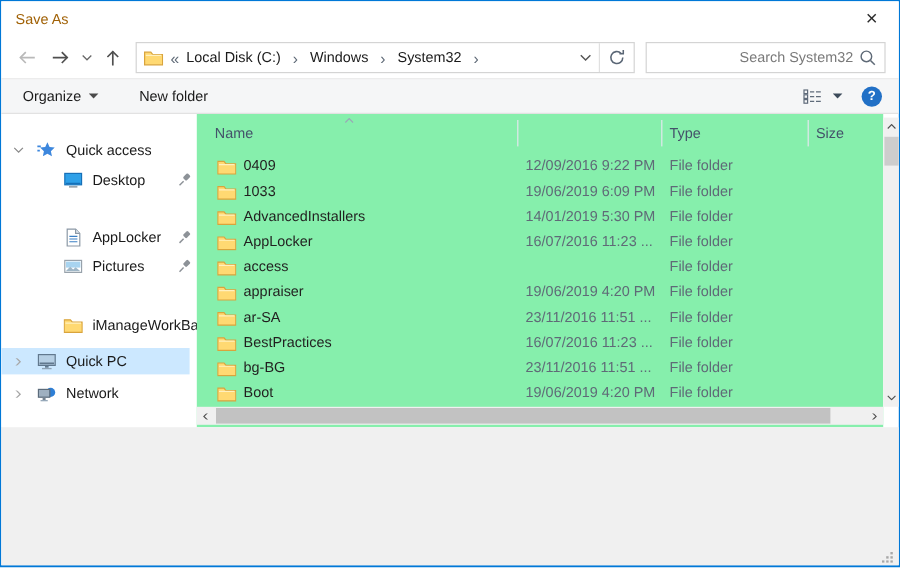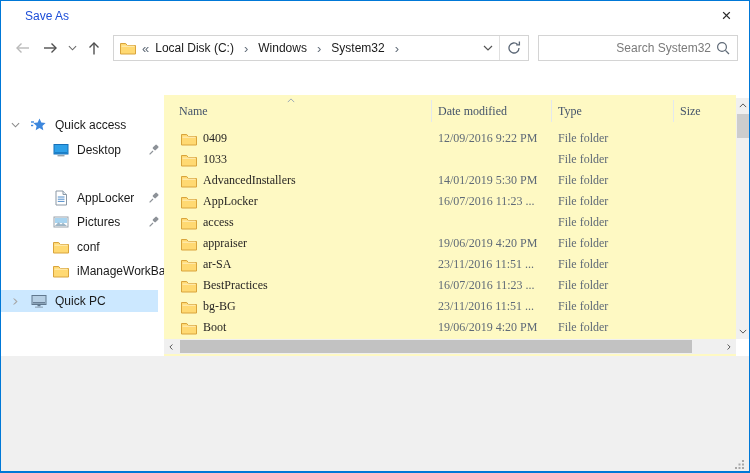--- a/index.html
+++ b/index.html
@@ -1,21 +1,21 @@
 <!DOCTYPE html>
 <html><head>
 <meta charset="utf-8">
 <style>
   * { margin:0; padding:0; box-sizing:border-box; }
   html,body { width:750px; height:473px; font-family:"Liberation Sans", sans-serif; font-size:12px; color:#1a1a1a; }
   .window { position:relative; width:750px; height:473px; background:#fff; border:1px solid #0078d7; border-bottom-width:2px; overflow:hidden; }
 
   
   .titlebar { position:absolute; top:0; left:0; right:0; height:30px; background:#fff; }
-  .title { position:absolute; left:12px; top:0; line-height:30px; color:#1d4ed8;margin-left:12px; }
+  .title { position:absolute; left:12px; top:0; line-height:30px; color:#a16207; }
   .close-btn { position:absolute; right:0; top:0; width:45px; height:29px; display:flex; align-items:center; justify-content:center; font-size:17px; color:#2b2b2b; cursor:default; }
 
   
   .navrow { position:absolute; top:30px; left:0; right:0; height:34px; background:#fff; }
   .nav-icons { position:absolute; left:12px; top:0; height:34px; display:flex; align-items:center; }
   .nav-icons .ic { display:flex; align-items:center; justify-content:center; }
   .addressbar { position:absolute; left:112px; top:4px; width:416px; height:26px; border:1px solid #d4d4d4; background:#fff; display:flex; align-items:center; }
   .addr-main { display:flex; align-items:center; gap:6px; padding-left:6px; flex:1; overflow:hidden; white-space:nowrap; }
   .crumb { color:#1a1a1a; }
   .crumb-sep { color:#5f6a77; font-size:13px; padding:0 4px; }
@@ -42,21 +42,21 @@
   .sidebar { position:absolute; top:94px; left:0; width:168px; height:261px; background:#fff; overflow:hidden;padding-left:44px; }
   .side-row { position:absolute; left:0; width:168px; height:22px; display:flex; align-items:center; }
   .side-chev { width:12px; margin-left:8px; display:flex; justify-content:center; color:#8a8a8a; }
   .side-ic { width:16px; margin-left:10px; display:flex; justify-content:center; }
   .side-lbl { margin-left:8px; white-space:nowrap; overflow:hidden; }
   .child .side-ic { margin-left:52px; }
   .pin { margin-left:auto; margin-right:9px; display:flex; }
   .selected { background:#cce8ff; width:157px; }
 
   
-  .filelist { position:absolute; left:163px; top:94px; width:572px; height:261px; background:#fef9c3;font-family:Liberation Serif, serif; }
+  .filelist { position:absolute; left:163px; top:94px; width:572px; height:261px; background:#86efac; }
   .list-header { position:absolute; top:3px; left:0; right:0; height:26px; }
   .hdr-cell { position:absolute; top:0; height:26px; line-height:26px; color:#44536a; }
   .hdr-sep { position:absolute; top:2px; width:1px; height:22px; background:#e3e8ee; }
   .sort-ic { position:absolute; left:123px; top:0px; color:#9aa7b6; }
   .list-row { position:absolute; left:0; width:560px; height:21px; }
   .cell-name { position:absolute; left:39px; top:0; line-height:21px; color:#211f1f; white-space:nowrap; }
   .cell-icon { position:absolute; left:17px; top:4px; }
   .cell-date { position:absolute; left:274px; top:0; line-height:21px; color:#5f6a77; white-space:nowrap; }
   .cell-type { position:absolute; left:394px; top:0; line-height:21px; color:#5f6a77; white-space:nowrap; }
 
@@ -232,20 +232,40 @@
     </div>
 
     <div class="searchbox">
       <input type="text" placeholder="Search System32" style="">
       <svg class="search-ic" width="14" height="14">
           <use href="#sym-search"></use>
         </svg>
     </div>
   </div>
 
+  <div class="toolbar">
+    <div class="tb-item tb-organize">
+      <span>Organize</span>
+      <span class="caret-down"></span>
+    </div>
+    <div class="tb-item tb-newfolder">
+      <span>New folder</span>
+    </div>
+    <div class="tb-right">
+      <div class="viewgroup">
+        <svg width="17" height="13">
+            <use href="#sym-viewlist"></use>
+          </svg>
+        <span class="caret-down" style="border-top-color:#3c4a5a"></span>
+      </div>
+      <div class="help-circle">
+          <span>?</span>
+        </div>
+    </div>
+  </div>
 
   <div class="sidebar">
     <div class="side-row" style="top:19px">
       <span class="side-chev">
           <svg class="cv" width="9" height="6">
             <use href="#sym-chev"></use>
           </svg>
         </span>
       <span class="side-ic">
           <svg width="16" height="16">
@@ -286,80 +306,85 @@
             <use href="#sym-pictures"></use>
           </svg>
         </span>
       <span class="side-lbl">Pictures</span>
       <span class="pin">
           <svg width="12" height="12">
             <use href="#sym-pin"></use>
           </svg>
         </span>
     </div>
-    <div class="side-row child" style="top:141px">
-      <span class="side-ic">
-          <svg width="16" height="14">
-            <use href="#sym-folder"></use>
-          </svg>
-        </span>
-      <span class="side-lbl">conf</span>
-    </div>
     <div class="side-row child" style="top:165px">
       <span class="side-ic">
           <svg width="16" height="14">
             <use href="#sym-folder"></use>
           </svg>
         </span>
       <span class="side-lbl">iManageWorkBarco</span>
     </div>
     <div class="side-row selected" style="top:195px">
       <span class="side-chev" style="color:#a8a8a8">
           <svg class="cv" width="6" height="9" style="transform:rotate(-90deg)">
             <use href="#sym-chev" width="9" height="6" y="1.5" x="-1.5"></use>
           </svg>
         </span>
       <span class="side-ic">
           <svg width="16" height="16">
             <use href="#sym-thispc"></use>
           </svg>
         </span>
       <span class="side-lbl">Quick PC</span>
+    </div>
+    <div class="side-row" style="top:222px">
+      <span class="side-chev" style="color:#a8a8a8">
+          <svg class="cv" width="6" height="9" style="transform:rotate(-90deg)">
+            <use href="#sym-chev" width="9" height="6" y="1.5" x="-1.5"></use>
+          </svg>
+        </span>
+      <span class="side-ic">
+          <svg width="16" height="16">
+            <use href="#sym-network"></use>
+          </svg>
+        </span>
+      <span class="side-lbl">Network</span>
     </div>
   </div>
 
   <div class="filelist">
     <div class="list-header">
       <span class="sort-ic">
           <svg class="cv rot180" width="8" height="5">
             <use href="#sym-chev" width="8" height="5"></use>
           </svg>
         </span>
       <div class="hdr-cell" style="left:15px">Name</div>
       <div class="hdr-sep" style="left:267px"></div>
-      <div class="hdr-cell" style="left:274px">Date modified</div>
       <div class="hdr-sep" style="left:387px"></div>
       <div class="hdr-cell" style="left:394px">Type</div>
       <div class="hdr-sep" style="left:509px"></div>
       <div class="hdr-cell" style="left:516px">Size</div>
     </div>
 
     <div class="list-row" style="top:33px">
       <span class="cell-icon"><svg width="16" height="14">
             <use href="#sym-folder"></use>
           </svg></span>
       <span class="cell-name">0409</span>
       <span class="cell-date">12/09/2016 9:22 PM</span>
       <span class="cell-type">File folder</span>
     </div>
     <div class="list-row" style="top:54px">
       <span class="cell-icon"><svg width="16" height="14">
             <use href="#sym-folder"></use>
           </svg></span>
       <span class="cell-name">1033</span>
+      <span class="cell-date">19/06/2019 6:09 PM</span>
       <span class="cell-type">File folder</span>
     </div>
     <div class="list-row" style="top:75px">
       <span class="cell-icon"><svg width="16" height="14">
             <use href="#sym-folder"></use>
           </svg></span>
       <span class="cell-name">AdvancedInstallers</span>
       <span class="cell-date">14/01/2019 5:30 PM</span>
       <span class="cell-type">File folder</span>
     </div>

